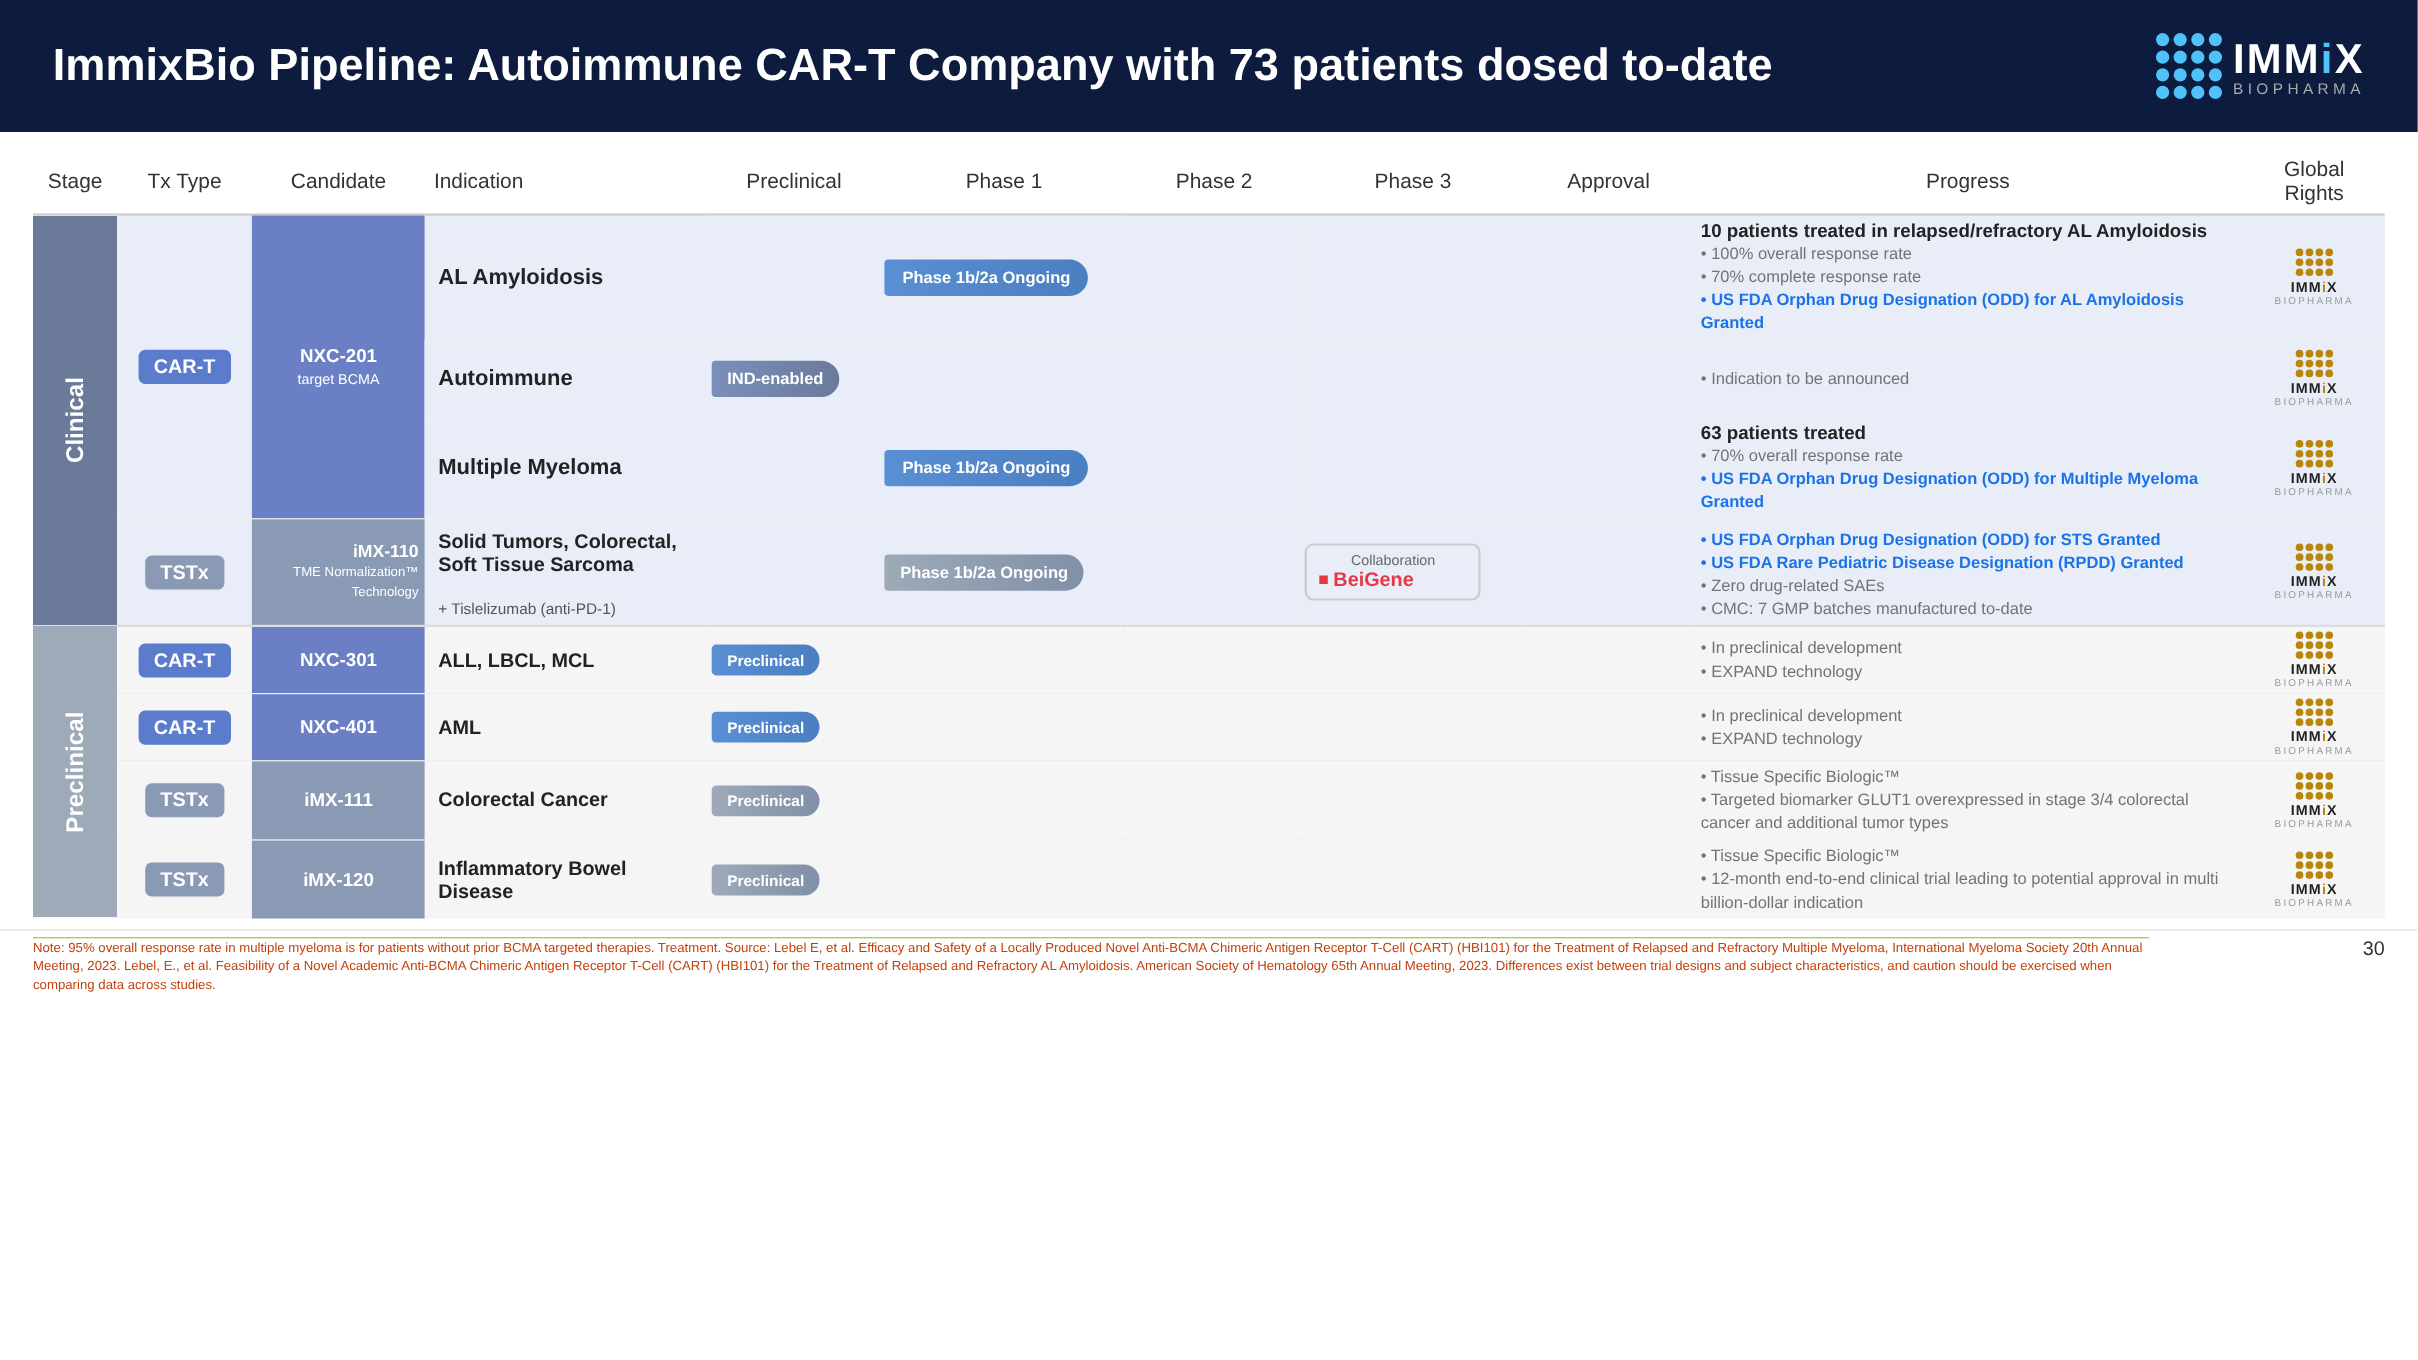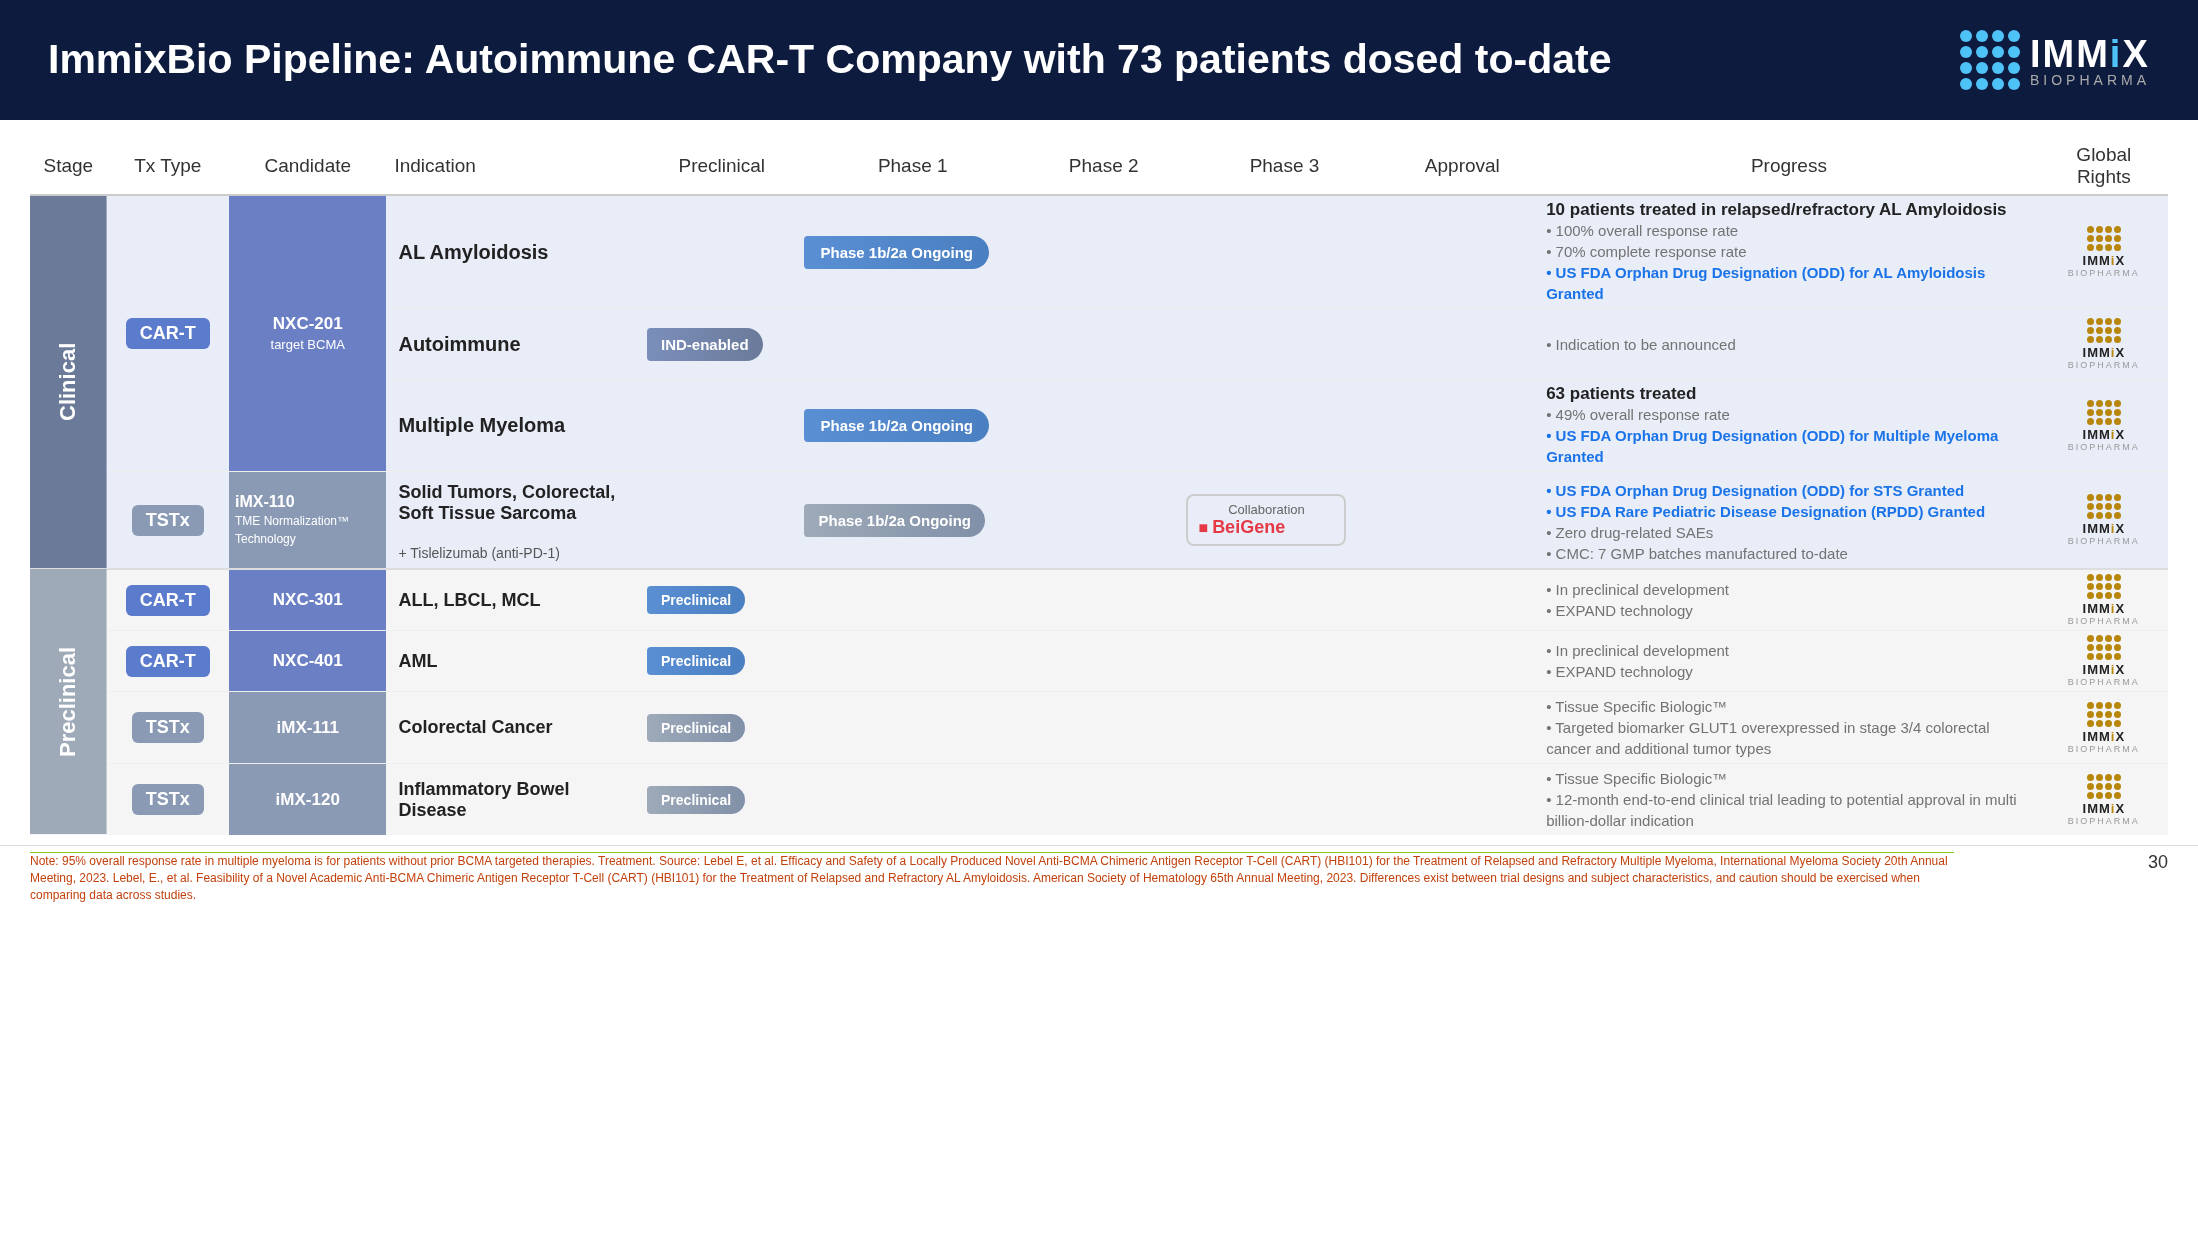--- a/index.html
+++ b/index.html
@@ -386,21 +386,21 @@
           <div style="display:flex;align-items:center;height:70px;padding:0 4px;">
             <div style="background:linear-gradient(90deg,#5a8fd4,#4a7fc1);color:#fff;border-radius:4px 18px 18px 4px;padding:8px 16px;font-size:15px;font-weight:600;white-space:nowrap;">Phase 1b/2a Ongoing</div>
           </div>
         </td>
         <td></td>
         <td></td>
         <td></td>
         <td class="progress-cell">
           <div class="progress-bold">63 patients treated</div>
           <ul class="progress-list">
-            <li>49% overall response rate</li>
+            <li>70% overall response rate</li>
             <li class="blue">US FDA Orphan Drug Designation (ODD) for Multiple Myeloma Granted</li>
           </ul>
         </td>
         <td class="global-rights-cell">
           <div class="immix-logo-small">
             <div class="dots">
               <div class="dot"></div>
                 <div class="dot"></div>
                 <div class="dot"></div>
                 <div class="dot"></div>
@@ -416,21 +416,21 @@
             <div class="text">IMM<span>i</span>X</div>
             <div class="sub">BIOPHARMA</div>
           </div>
         </td>
       </tr>
 
       <tr class="section-bg-clinical thin-divider" style="height:90px;">
         <td class="tx-type-cell">
           <span class="badge-tstx">TSTx</span>
         </td>
-        <td style="background:#8a9ab5;color:#fff;text-align:left;font-weight:700;font-size:16px;width:135px;padding:6px;vertical-align:middle;">
+        <td style="background:#8a9ab5;color:#fff;text-align:right;font-weight:700;font-size:16px;width:135px;padding:6px;vertical-align:middle;">
           iMX-110<br><span style="font-size:12px;font-weight:400;">TME Normalization™<br>Technology</span>
         </td>
         <td class="indication-cell" style="font-weight:700;font-size:18px;padding:6px 12px;vertical-align:top;padding-top:10px;">
           Solid Tumors, Colorectal, Soft Tissue Sarcoma
           <div style="font-size:14px;font-weight:400;color:#555;margin-top:21px;">+ Tislelizumab (anti-PD-1)</div>
         </td>
         <td></td>
         <td style="position:relative;padding:0;">
           <div style="display:flex;align-items:center;height:90px;padding:0 4px;">
             <div style="background:linear-gradient(90deg,#9eaab8,#8090a8);color:#fff;border-radius:4px 18px 18px 4px;padding:8px 14px;font-size:15px;font-weight:600;white-space:nowrap;">Phase 1b/2a Ongoing</div>

